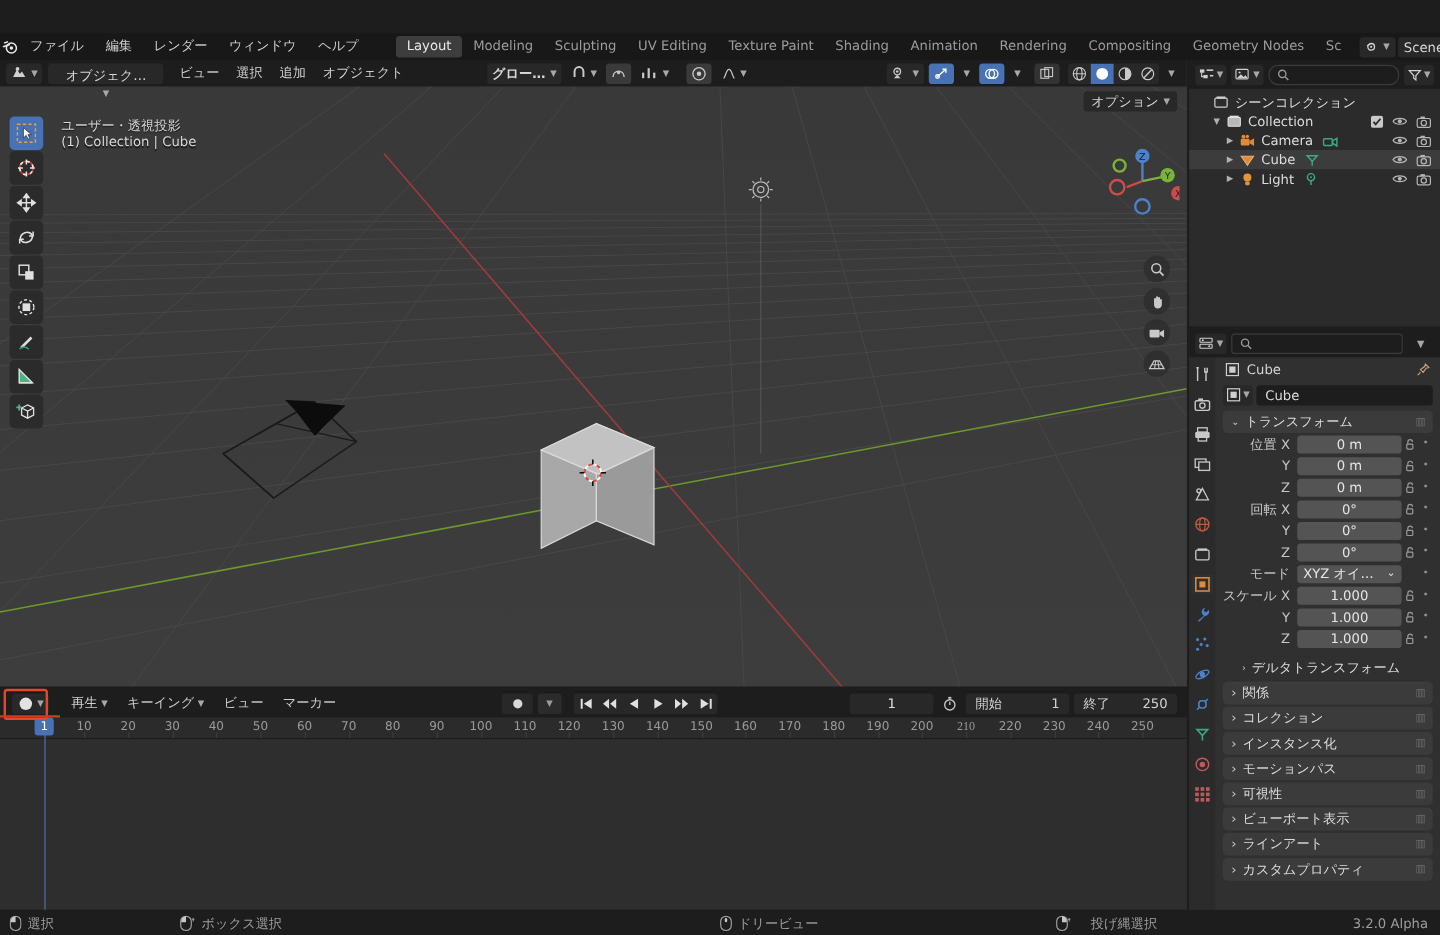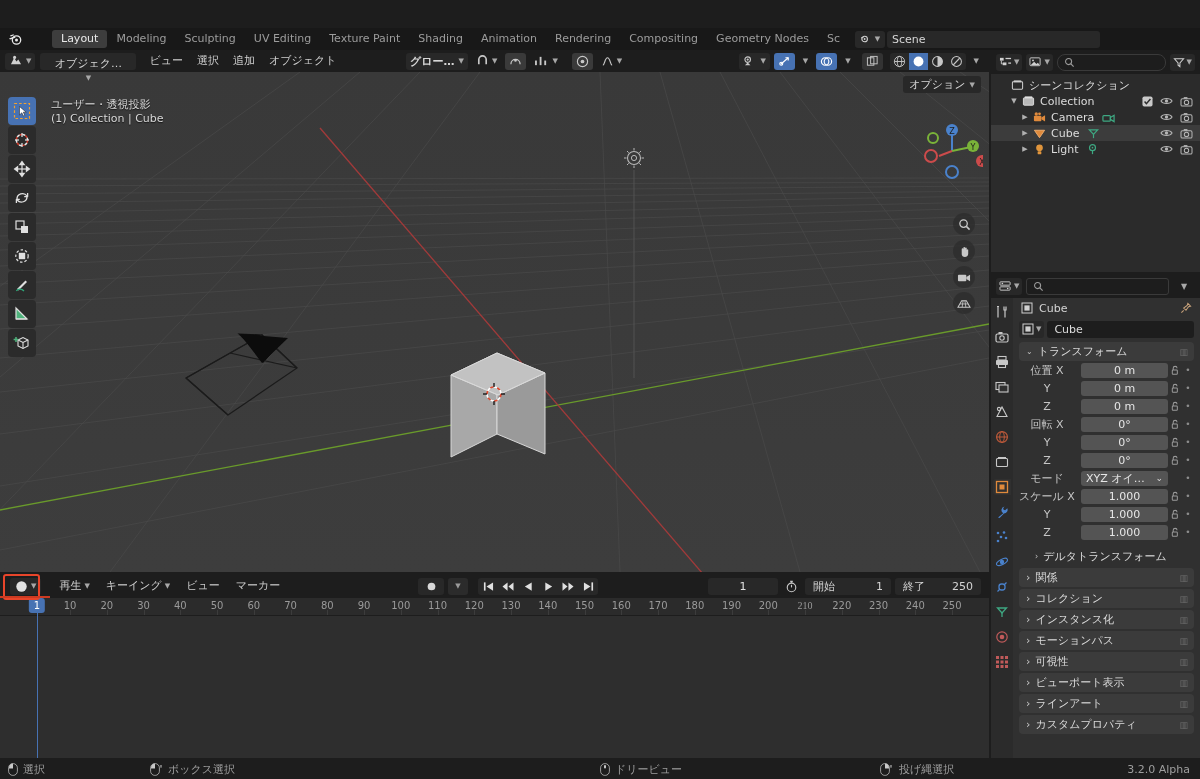--- a/index.html
+++ b/index.html
@@ -120,21 +120,21 @@
   }
   .panel {
     margin:3px 6px 0 6px; background:#3b3b3b; border-radius:4px; overflow:hidden;
   }
   .panel-head {
     height:19px; display:flex; align-items:center; gap:5px; padding:0 7px; color:#dcdcdc;
   }
   .panel-head .grip { margin-left:auto; color:#6a6a6a; letter-spacing:-1px; font-size:9px; }
   .panel-body { padding:1px 6px 5px 6px; background:#303030; }
   .prow { display:flex; align-items:center; height:16px; margin-bottom:2px; }
-  .plabel { width:62px; text-align:center; padding-right:6px; color:#c6c6c6; font-size:11px; white-space:nowrap; }
+  .plabel { width:62px; text-align:right; padding-right:6px; color:#c6c6c6; font-size:11px; white-space:nowrap; }
   .pval {
     flex:1; height:15px; background:#545454; border-radius:3px; display:flex;
     align-items:center; justify-content:center; color:#e6e6e6; font-size:11px;
   }
   .pval.drop { justify-content:space-between; padding:0 5px; background:#545454; }
   .plock { width:14px; display:flex; align-items:center; justify-content:center; color:#9a9a9a; }
   .pdot { width:12px; display:flex; align-items:center; justify-content:center; color:#8c8c8c; font-size:9px; }
   .subpanel { display:flex; align-items:center; gap:5px; height:19px; padding-left:22px; color:#dcdcdc; }
   .collapsed {
     margin:2px 6px 0 6px; height:19px; background:#3b3b3b; border-radius:4px;
@@ -193,20 +193,27 @@
 
   <div class="menubar">
     <div class="blender-logo">
       <svg width="16" height="16" viewBox="0 0 16 16">
         <circle cx="9.5" cy="9" r="4.2" fill="none" stroke="#e8e8e8" stroke-width="1.3"></circle>
         <circle cx="9.5" cy="9" r="1.5" fill="#e8e8e8"></circle>
         <path d="M2 7.5 L8 5.2 L8.5 6.8 L3 8.6 Z" fill="#e8e8e8"></path>
         <path d="M3 4.5 L6.5 3.2 L7 4.3 L3.8 5.4 Z" fill="#e8e8e8"></path>
       </svg>
     </div>
+    <div id="topMenus" style="display:flex;align-items:center;">
+        <div class="menu-item">ファイル</div>
+        <div class="menu-item">編集</div>
+        <div class="menu-item">レンダー</div>
+        <div class="menu-item">ウィンドウ</div>
+        <div class="menu-item">ヘルプ</div>
+      </div>
     <div id="wsTabs" style="display:flex;align-items:center;margin-left:22px;">
         <div class="wstab active">Layout</div>
         <div class="wstab">Modeling</div>
         <div class="wstab">Sculpting</div>
         <div class="wstab">UV Editing</div>
         <div class="wstab">Texture Paint</div>
         <div class="wstab">Shading</div>
         <div class="wstab">Animation</div>
         <div class="wstab">Rendering</div>
         <div class="wstab">Compositing</div>
@@ -1308,21 +1315,21 @@
         </div>
         <div class="sb-item" style="display: flex; align-items: center; gap: 5px; position: absolute; left: 600px;">
           <span>
             <svg width="10" height="13" viewBox="0 0 10 13">
               <rect x="0.6" y="0.6" width="8.8" height="11.8" rx="4.2" fill="none" stroke="#9e9e9e" stroke-width="1"></rect>
               <rect x="4" y="2" width="2" height="3.5" rx="1" fill="#c8c8c8"></rect>
             </svg>
           </span>
           <span>ドリービュー</span>
         </div>
-        <div class="sb-item" style="display: flex; align-items: center; gap: 6px; position: absolute; left: 880px;">
+        <div class="sb-item" style="display: flex; align-items: center; gap: 16px; position: absolute; left: 880px;">
           <span>
             <svg width="13" height="13" viewBox="0 0 13 13">
               <rect x="0.6" y="0.6" width="8.8" height="11.8" rx="4.2" fill="none" stroke="#9e9e9e" stroke-width="1"></rect>
               <path d="M9 5.5 L9 4.8 A4 4 0 0 0 5 0.6 L5 5.5 Z" fill="#c8c8c8"></path>
               <path d="M11 2 L11 5 M10 3 L12 3" stroke="#9e9e9e" stroke-width="0.9"></path>
             </svg>
           </span>
           <span>投げ縄選択</span>
         </div>
       </div>

